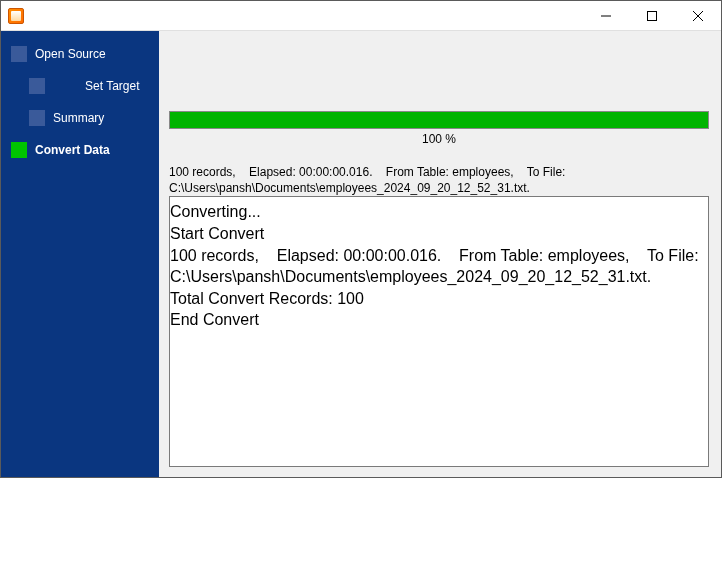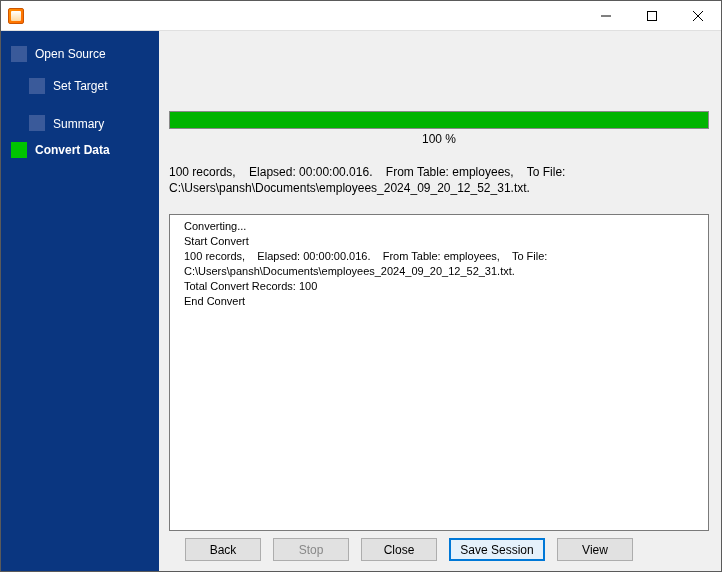--- a/index.html
+++ b/index.html
@@ -1,17 +1,17 @@
 <!DOCTYPE html>
 <html><head>
   <meta charset="utf-8">
   <style>
     * { box-sizing: border-box; margin: 0; padding: 0; }
     body { font-family: "Segoe UI", Tahoma, sans-serif; font-size: 12px; background: #fff; overflow: hidden; }
-    .window { width: 722px; height: 572px; border: 1px solid #5a5a5a; background: #fff; display: flex; flex-direction: column; }
+    .window { width: 722px; height: 478px; border: 1px solid #5a5a5a; background: #fff; display: flex; flex-direction: column; }
     .titlebar { height: 30px; background: #fff; display: flex; align-items: center; border-bottom: 1px solid #e0e0e0; }
     .app-icon { width: 16px; height: 16px; margin-left: 7px; background: linear-gradient(135deg,#ff8c00,#ff6b00); border-radius: 2px; border: 1px solid #cc5500; position: relative; }
     .app-icon::after { content: ""; position: absolute; top: 2px; left: 2px; right: 2px; bottom: 2px; background: linear-gradient(180deg,#fff,#ffd9a0); border-radius: 1px; }
     .titlebar-title { flex: 1; padding-left: 6px; font-size: 12px; }
     .win-controls { display: flex; height: 100%; }
     .win-btn { width: 46px; height: 100%; display: flex; align-items: center; justify-content: center; font-family: "Segoe MDL2 Assets","Segoe UI Symbol",sans-serif; }
     .win-btn svg { pointer-events: none; }
     .body { flex: 1; display: flex; min-height: 0; }
     .sidebar { width: 158px; background: #0a3680; padding-top: 10px; }
     .step { display: flex; align-items: center; height: 26px; padding-left: 10px; color: #fff; font-size: 12px; position: relative; }
@@ -19,21 +19,21 @@
     .step.sub { padding-left: 28px; }
     .step.active { font-weight: bold; align-items: center; }
     .step.active .box { background: #00c400; }
     .main { flex: 1; background: #f0f0f0; padding: 8px 12px 10px 10px; display: flex; flex-direction: column; min-width: 0; }
     .progress-area { padding-top: 72px; }
     .progress-bar { height: 18px; background: #fff; border: 1px solid #888; position: relative; }
     .progress-fill { height: 100%; background: #00b400; width: 100%; }
     .progress-label { text-align: center; margin-top: 3px; font-size: 12px; color: #000; }
     .status-text { margin-top: 18px; font-size: 12px; color: #000; line-height: 1.35; word-wrap: break-word; white-space: pre-wrap; }
     .output-label { margin-top: 42px; font-size: 12px; color: #000; }
-    .output-box { flex: 1; margin-top: 18px; border: 1px solid #7a7a7a; background: #fff; padding: 4px 14px; font-size: 11px; color: #000; line-height: 1.35; overflow-y: scroll; white-space: pre-wrap; word-wrap: break-word; }
+    .output-box { flex: 1; margin-top: 0; border: 1px solid #7a7a7a; background: #fff; padding: 4px 0; font-size: 16px; color: #000; line-height: 1.35; overflow-y: scroll; white-space: pre-wrap; word-wrap: break-word; }
     .button-row { display: flex; gap: 12px; justify-content: flex-start; padding: 7px 0 0 16px; }
     .btn { height: 23px; border: 1px solid #adadad; background: #e1e1e1; font-size: 12px; font-family: inherit; padding: 0 8px; min-width: 76px; text-align: center; cursor: default; }
     .btn:disabled { color: #888; }
     .btn.primary { border: 2px solid #0078d7; background: #e5f1fb; }
     .btn.wide { min-width: 96px; }
     
     .output-box::-webkit-scrollbar { width: 17px; }
     .output-box::-webkit-scrollbar-track { background: #f0f0f0; border-left: 1px solid #ddd; }
     .output-box::-webkit-scrollbar-thumb { background: #cdcdcd; border: 1px solid #aaa; }
     .output-box::-webkit-scrollbar-button { background: #f0f0f0; height: 17px; border: 1px solid #ddd; }
@@ -66,25 +66,25 @@
     </div>
   </div>
 
   <div class="body">
 
     <div class="sidebar">
       <div class="step" style="margin-top:0;">
         <span class="box"></span>
         <span>Open Source</span>
       </div>
-      <div class="step sub" style="margin-top:6px;">
+      <div class="step sub" style="margin-top:6px;gap:32px;">
         <span class="box"></span>
         <span>Set Target</span>
       </div>
-      <div class="step sub" style="margin-top:6px;align-items:flex-end;">
+      <div class="step sub" style="margin-top:6px;">
         <span class="box"></span>
         <span>Summary</span>
       </div>
       <div class="step active" style="margin-top:6px;">
         <span class="box"></span>
         <span>Convert Data</span>
       </div>
     </div>
 
     <div class="main">
@@ -97,25 +97,18 @@
       </div>
 
       <div class="status-text">100 records,    Elapsed: 00:00:00.016.    From Table: employees,    To File: C:\Users\pansh\Documents\employees_2024_09_20_12_52_31.txt.</div>
 
       <div class="output-box"><span>Converting...
 Start Convert
 100 records,    Elapsed: 00:00:00.016.    From Table: employees,    To File: C:\Users\pansh\Documents\employees_2024_09_20_12_52_31.txt.
 Total Convert Records: 100
 End Convert</span></div>
 
-      <div class="button-row">
-        <button class="btn">Back</button>
-        <button class="btn" disabled="">Stop</button>
-        <button class="btn">Close</button>
-        <button class="btn primary wide">Save Session</button>
-        <button class="btn">View</button>
-      </div>
 
     </div>
 
   </div>
 
 </div>
 
 </body></html>

